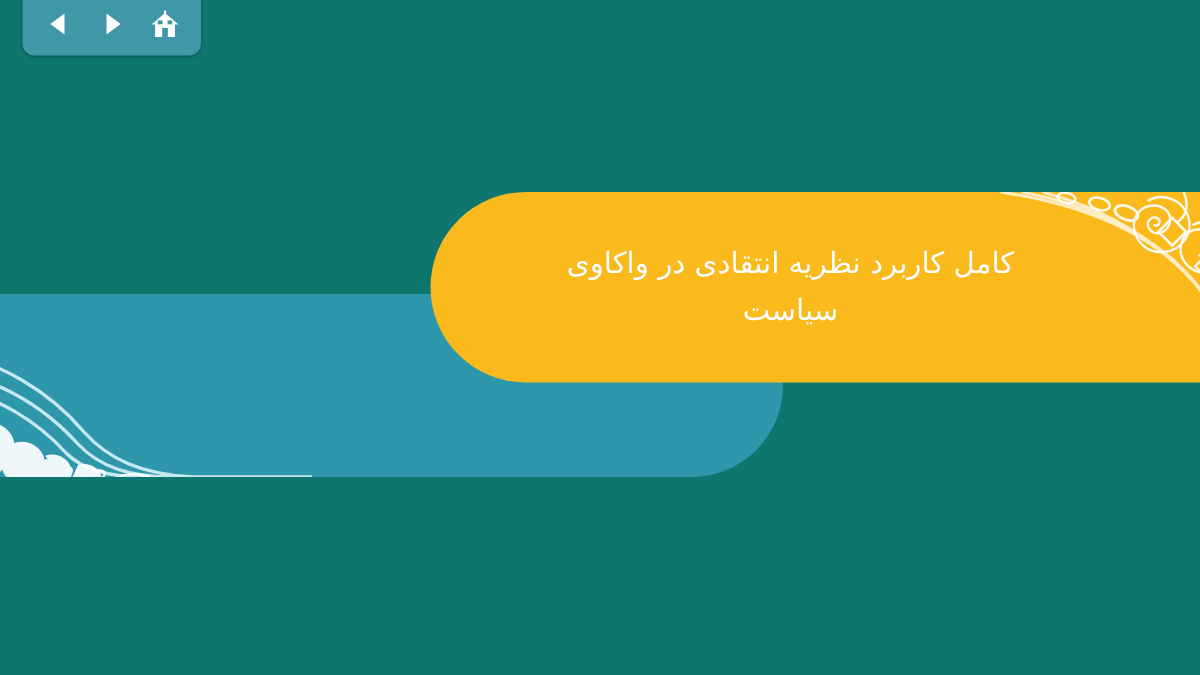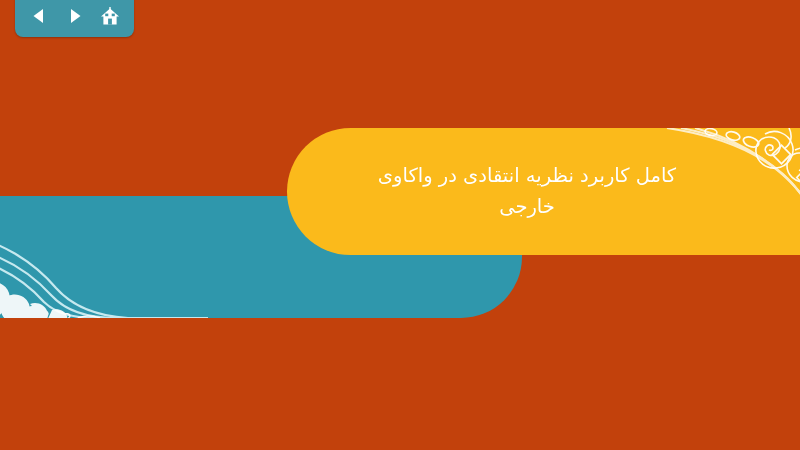--- a/index.html
+++ b/index.html
@@ -14,21 +14,21 @@
   body {
     background: #4a4a4a;
     font-family: "DejaVu Sans", "Liberation Sans", sans-serif;
     position: relative;
   }
 
   
   #slide-stage {
     position: absolute;
     inset: 0;
-    background: #c2410c;
+    background: #0f766e;
     overflow: hidden;
   }
 
   
   #teal-band {
     position: absolute;
     left: -40px;
     top: 196px;
     width: 562px;
     height: 122px;
@@ -169,21 +169,21 @@
         <path d="M142 0 c4 8 2 16 -4 20" fill="none" stroke-width="1.6"></path>
         <path d="M164 0 c3 9 0 17 -6 21" fill="none" stroke-width="1.6"></path>
         <path d="M184 4 c2 10 -2 18 -8 21" fill="none" stroke-width="1.6"></path>
         <path d="M196 24 c0 10 -4 16 -10 19" fill="none" stroke-width="1.6"></path>
         <path d="M200 110 c-6 2 -11 8 -12 17" fill="none" stroke-width="1.5"></path>
       </g>
     </svg>
 
     <div id="title-text">
       <div>کامل کاربرد نظریه انتقادی در واکاوی</div>
-      <div>خارجی</div>
+      <div>سیاست</div>
     </div>
   </div>
 
 </div>
 
 <div id="nav-bar">
 
   <div class="nav-btn" title="Previous slide">
     <svg width="18" height="18" viewBox="0 0 18 18">
       <path d="M13 2 L13 16 L3.5 9 Z" fill="#ffffff"></path>

